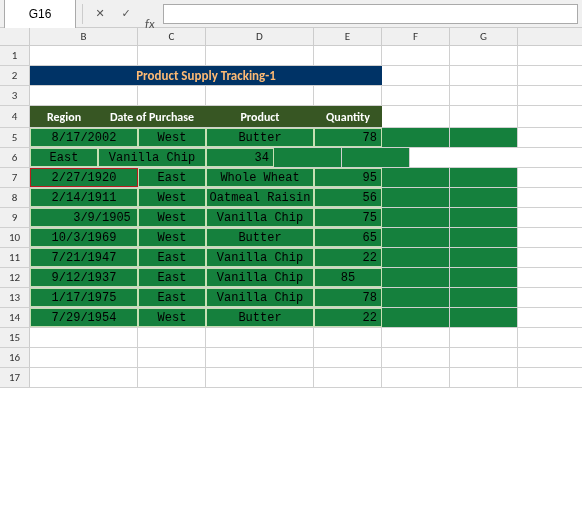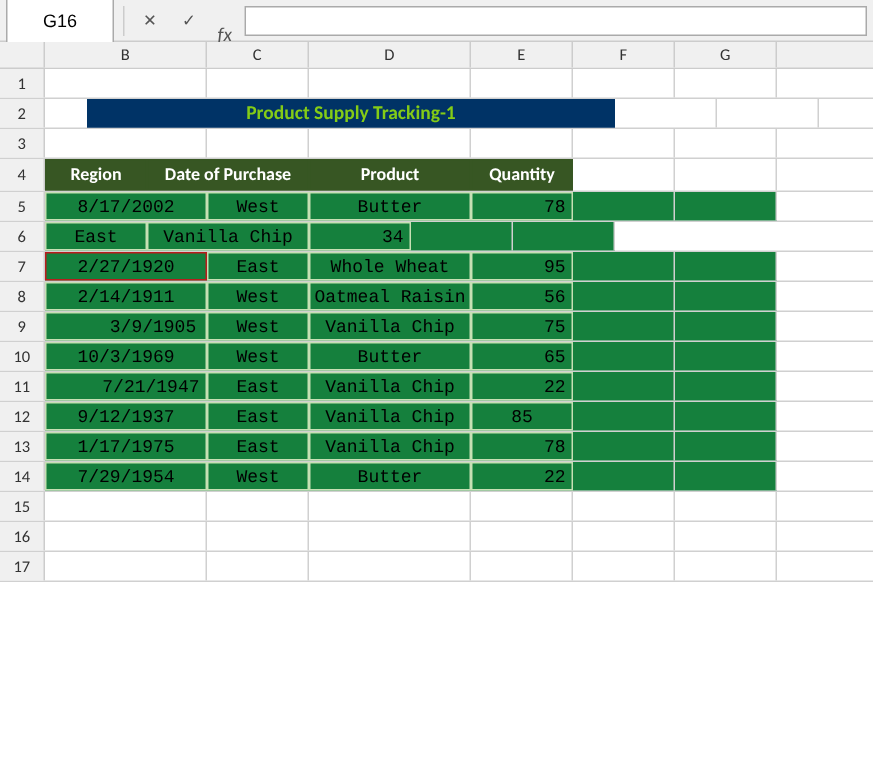--- a/index.html
+++ b/index.html
@@ -132,25 +132,24 @@
       font-size: 12px;
       overflow: hidden;
       white-space: nowrap;
     }
     .cell-center { justify-content: center; }
     .cell-right { justify-content: flex-end; }
 
     
     .title-cell {
       background: #003366;
-      color: #84cc16;
+      color: #fdba74;
       font-weight: bold;
       font-size: 13px;
       justify-content: center;
-      margin-left: 28px;
     }
 
     
     .header-cell {
       background: #375623;
       color: #fff;
       font-weight: bold;
       justify-content: center;
     }
 
@@ -333,21 +332,21 @@
         </div>
       <div class="cell col-e cell-right" style="border:1px solid #c6e0b4;">
           <span>65</span>
         </div>
       <div class="cell col-f"></div>
       <div class="cell col-g"></div>
     </div>
 
     <div class="grid-row data-row">
       <div class="row-num">11</div>
-      <div class="cell col-b cell-center" style="border:1px solid #c6e0b4;justify-content:flex-end;">
+      <div class="cell col-b cell-center" style="border:1px solid #c6e0b4;">
           <span>7/21/1947</span>
         </div>
       <div class="cell col-c cell-center" style="border:1px solid #c6e0b4;">
           <span>East</span>
         </div>
       <div class="cell col-d cell-center" style="border:1px solid #c6e0b4;">
           <span>Vanilla Chip</span>
         </div>
       <div class="cell col-e cell-right" style="border:1px solid #c6e0b4;">
           <span>22</span>

